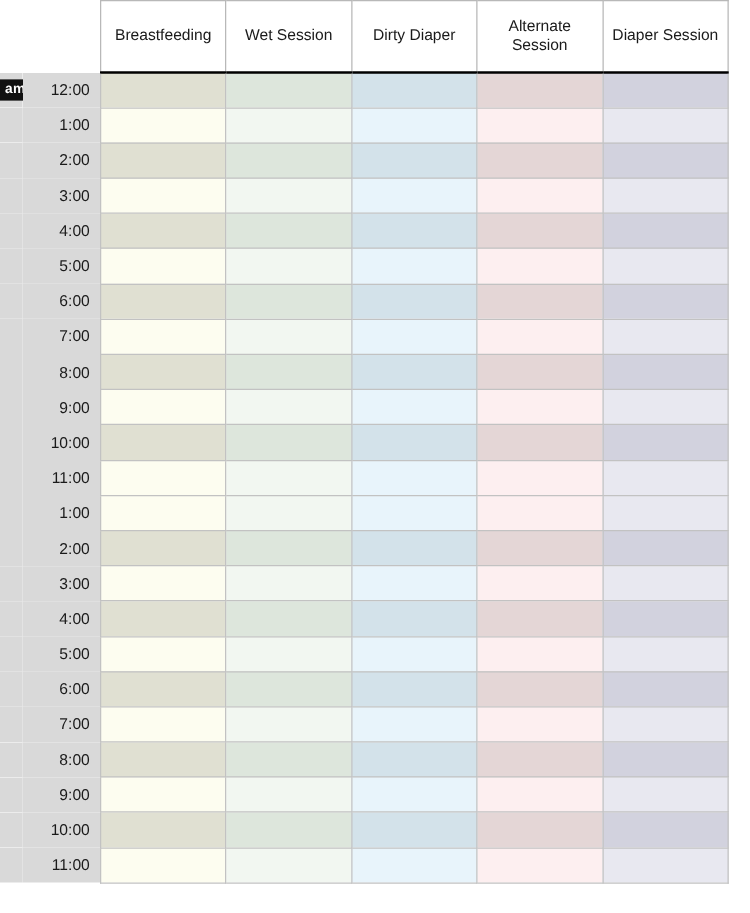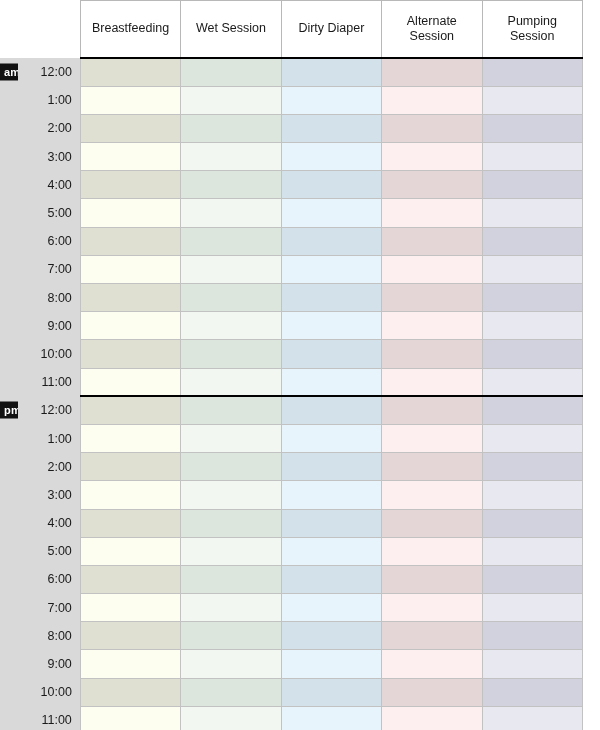--- a/index.html
+++ b/index.html
@@ -106,21 +106,21 @@
       <col class="datacol">
     </colgroup>
     <thead>
       <tr>
         <th class="corner-blank"></th>
         <th class="corner-blank"></th>
         <th class="header-cell">Breastfeeding</th>
         <th class="header-cell">Wet Session</th>
         <th class="header-cell">Dirty Diaper</th>
         <th class="header-cell">Alternate Session</th>
-        <th class="header-cell">Pumping Session</th>
+        <th class="header-cell">Diaper Session</th>
       </tr>
     </thead>
     <tbody id="grid-body">
         <tr class="major-start">
           <td class="gutter-cell">
             <span class="ampm-badge">am</span>
           </td>
           <td class="time-cell">12:00</td>
           <td class="data-cell" style="background: rgb(224, 224, 210);"></td>
           <td class="data-cell" style="background: rgb(221, 230, 220);"></td>
@@ -220,31 +220,20 @@
         </tr>
         <tr>
           <td class="gutter-cell"></td>
           <td class="time-cell">11:00</td>
           <td class="data-cell" style="background: rgb(253, 253, 240);"></td>
           <td class="data-cell" style="background: rgb(242, 247, 241);"></td>
           <td class="data-cell" style="background: rgb(232, 244, 251);"></td>
           <td class="data-cell" style="background: rgb(253, 239, 240);"></td>
           <td class="data-cell" style="background: rgb(232, 232, 240);"></td>
         </tr>
-        <tr class="major-start">
-          <td class="gutter-cell">
-            <span class="ampm-badge">pm</span>
-          </td>
-          <td class="time-cell">12:00</td>
-          <td class="data-cell" style="background: rgb(224, 224, 210);"></td>
-          <td class="data-cell" style="background: rgb(221, 230, 220);"></td>
-          <td class="data-cell" style="background: rgb(211, 226, 234);"></td>
-          <td class="data-cell" style="background: rgb(228, 214, 214);"></td>
-          <td class="data-cell" style="background: rgb(210, 210, 222);"></td>
-        </tr>
         <tr>
           <td class="gutter-cell"></td>
           <td class="time-cell">1:00</td>
           <td class="data-cell" style="background: rgb(253, 253, 240);"></td>
           <td class="data-cell" style="background: rgb(242, 247, 241);"></td>
           <td class="data-cell" style="background: rgb(232, 244, 251);"></td>
           <td class="data-cell" style="background: rgb(253, 239, 240);"></td>
           <td class="data-cell" style="background: rgb(232, 232, 240);"></td>
         </tr>
         <tr>

